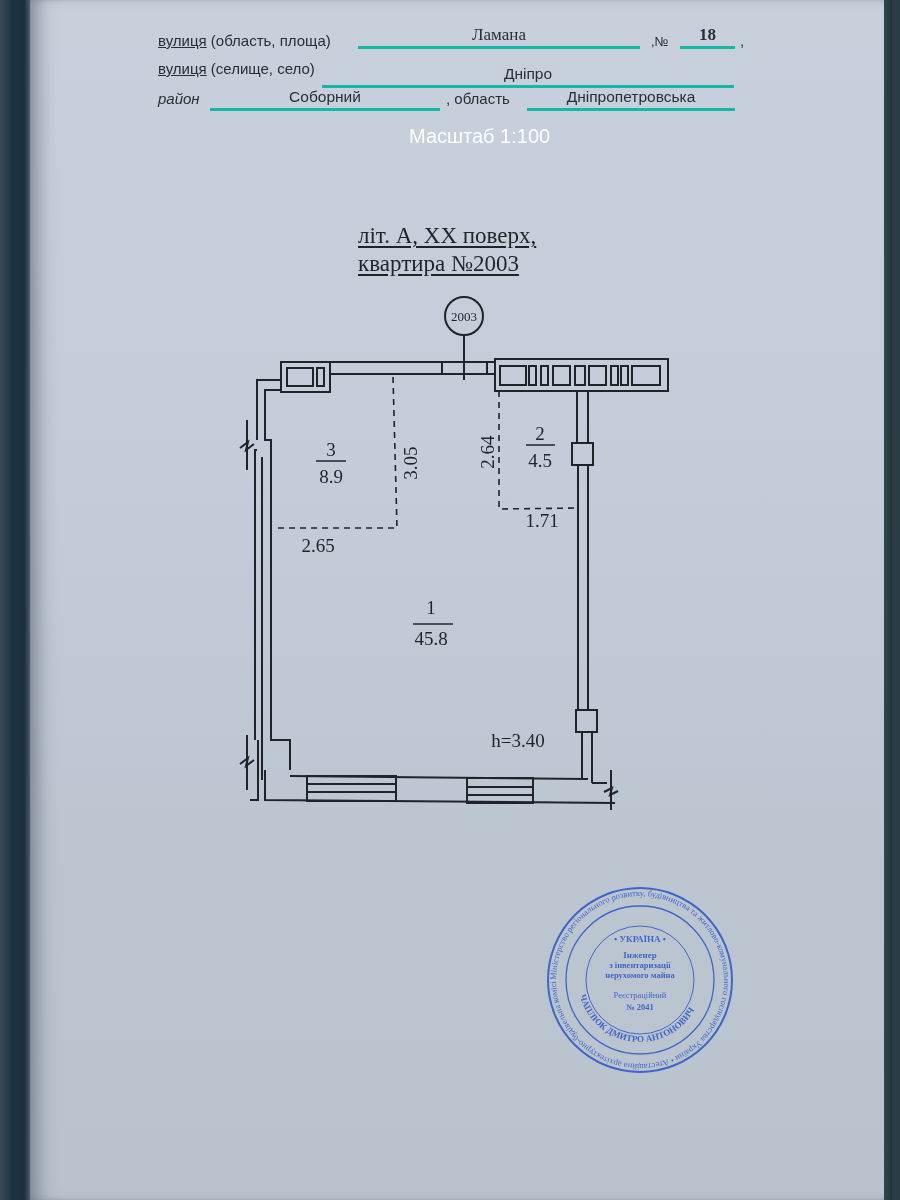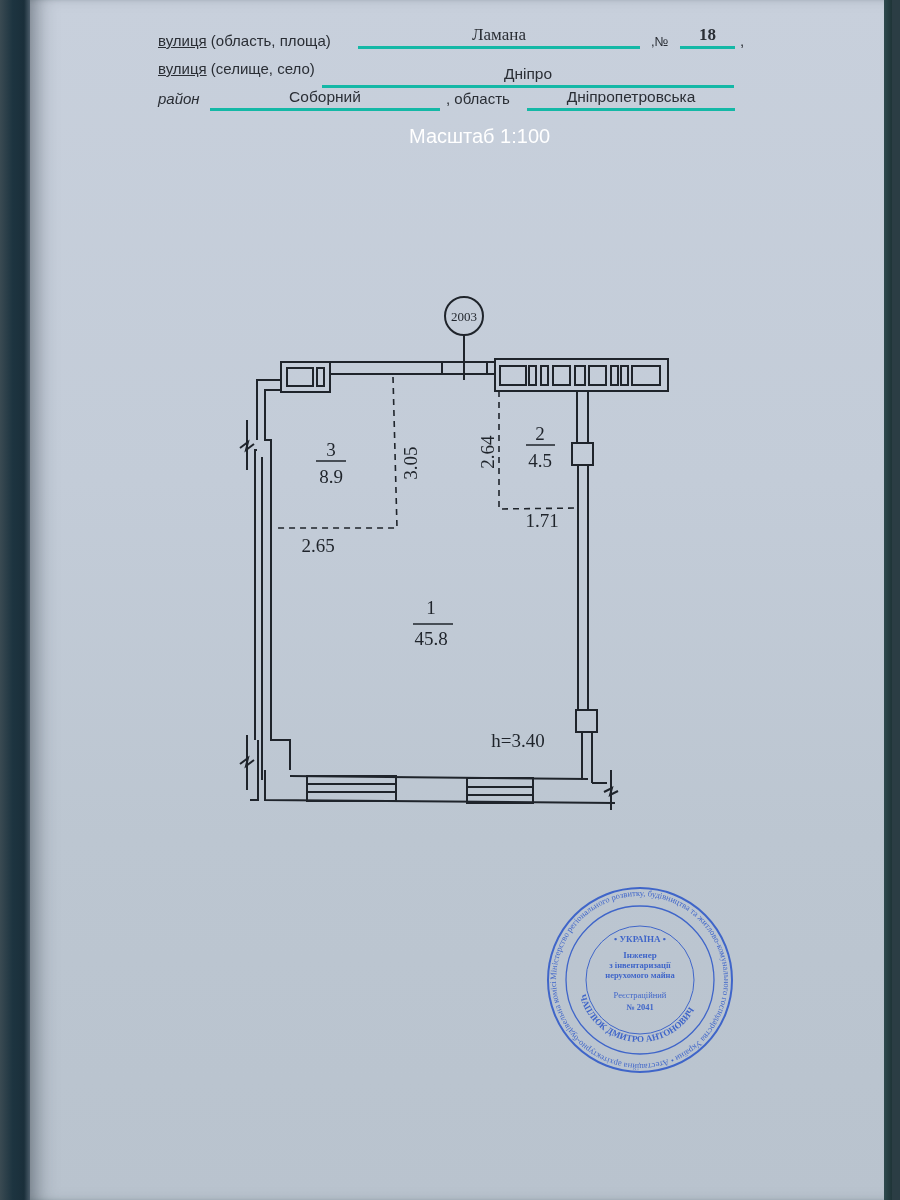--- a/index.html
+++ b/index.html
@@ -72,20 +72,22 @@
 <div class="fill" style="left:322px; top:58px; width:412px;margin-top:7px;">Дніпро</div>
 
 <div class="form-row" style="left:158px; top:90px;font-style:italic;">район</div>
 <div class="fill" style="left:210px; top:88px; width:230px;">Соборний</div>
 <div class="form-row" style="left:446px; top:90px;">, область</div>
 <div class="fill" style="left:527px; top:88px; width:208px;">Дніпропетровська</div>
 
 <div class="scale">Масштаб 1:100</div>
 
 <div class="plan-title">
+  <div>літ. А, XX поверх,</div>
+  <div>квартира №2003</div>
 </div>
 
 <svg class="plan" width="900" height="1200" viewBox="0 0 900 1200">
   <g stroke="#1f242b" stroke-width="2" fill="none">
 
     <circle cx="464" cy="316" r="19"></circle>
     <line x1="464" y1="335" x2="464" y2="380"></line>
 
     <rect x="281" y="362" width="49" height="30"></rect>
     <rect x="287" y="368" width="26" height="18"></rect>

